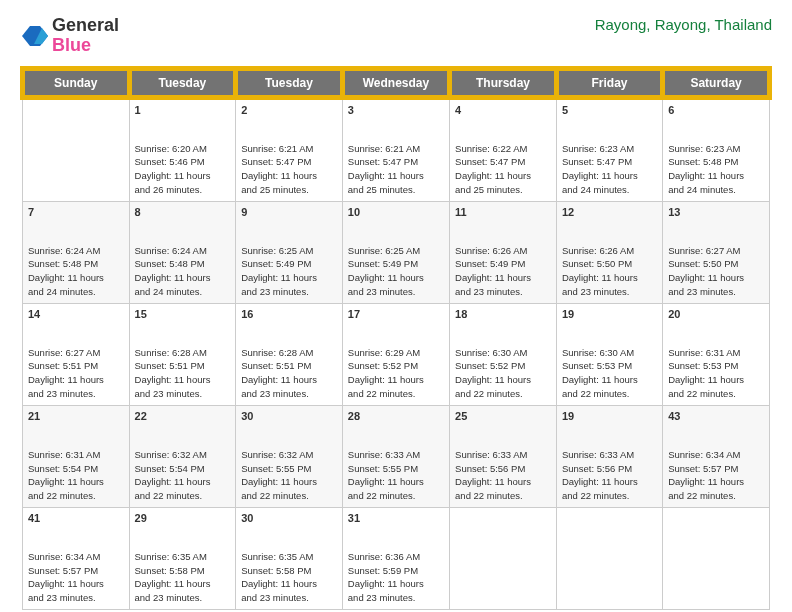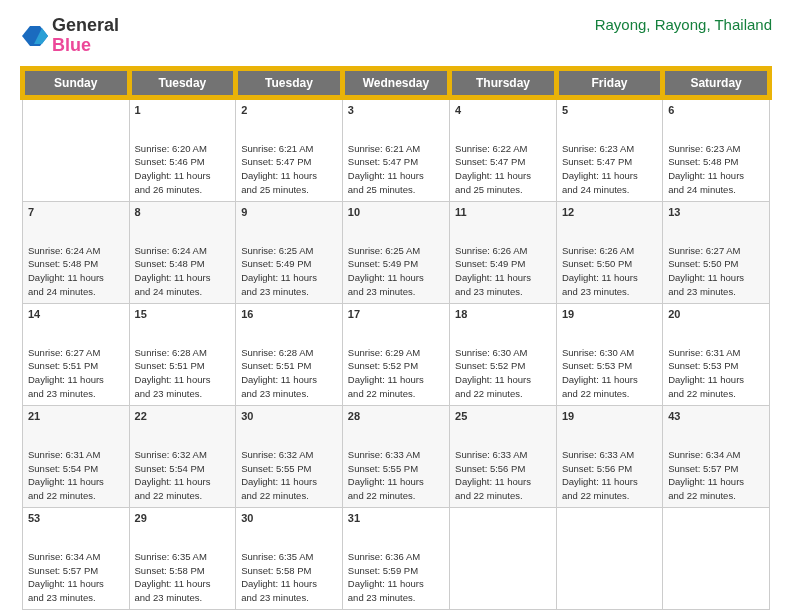--- a/index.html
+++ b/index.html
@@ -247,21 +247,21 @@
             <span class="day-num">19</span>
             <div class="day-info">Sunrise: 6:33 AM<br>Sunset: 5:56 PM<br>Daylight: 11 hours<br>and 22 minutes.</div>
           </td>
           <td>
             <span class="day-num">43</span>
             <div class="day-info">Sunrise: 6:34 AM<br>Sunset: 5:57 PM<br>Daylight: 11 hours<br>and 22 minutes.</div>
           </td>
         </tr>
         <tr>
           <td>
-            <span class="day-num">53</span>
+            <span class="day-num">41</span>
             <div class="day-info">Sunrise: 6:34 AM<br>Sunset: 5:57 PM<br>Daylight: 11 hours<br>and 23 minutes.</div>
           </td>
           <td>
             <span class="day-num">29</span>
             <div class="day-info">Sunrise: 6:35 AM<br>Sunset: 5:58 PM<br>Daylight: 11 hours<br>and 23 minutes.</div>
           </td>
           <td>
             <span class="day-num">30</span>
             <div class="day-info">Sunrise: 6:35 AM<br>Sunset: 5:58 PM<br>Daylight: 11 hours<br>and 23 minutes.</div>
           </td>

